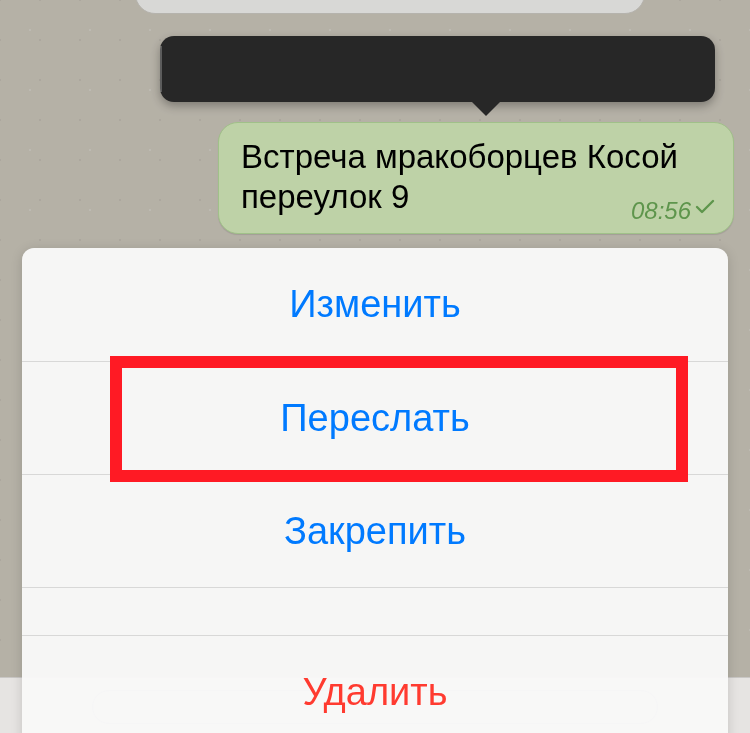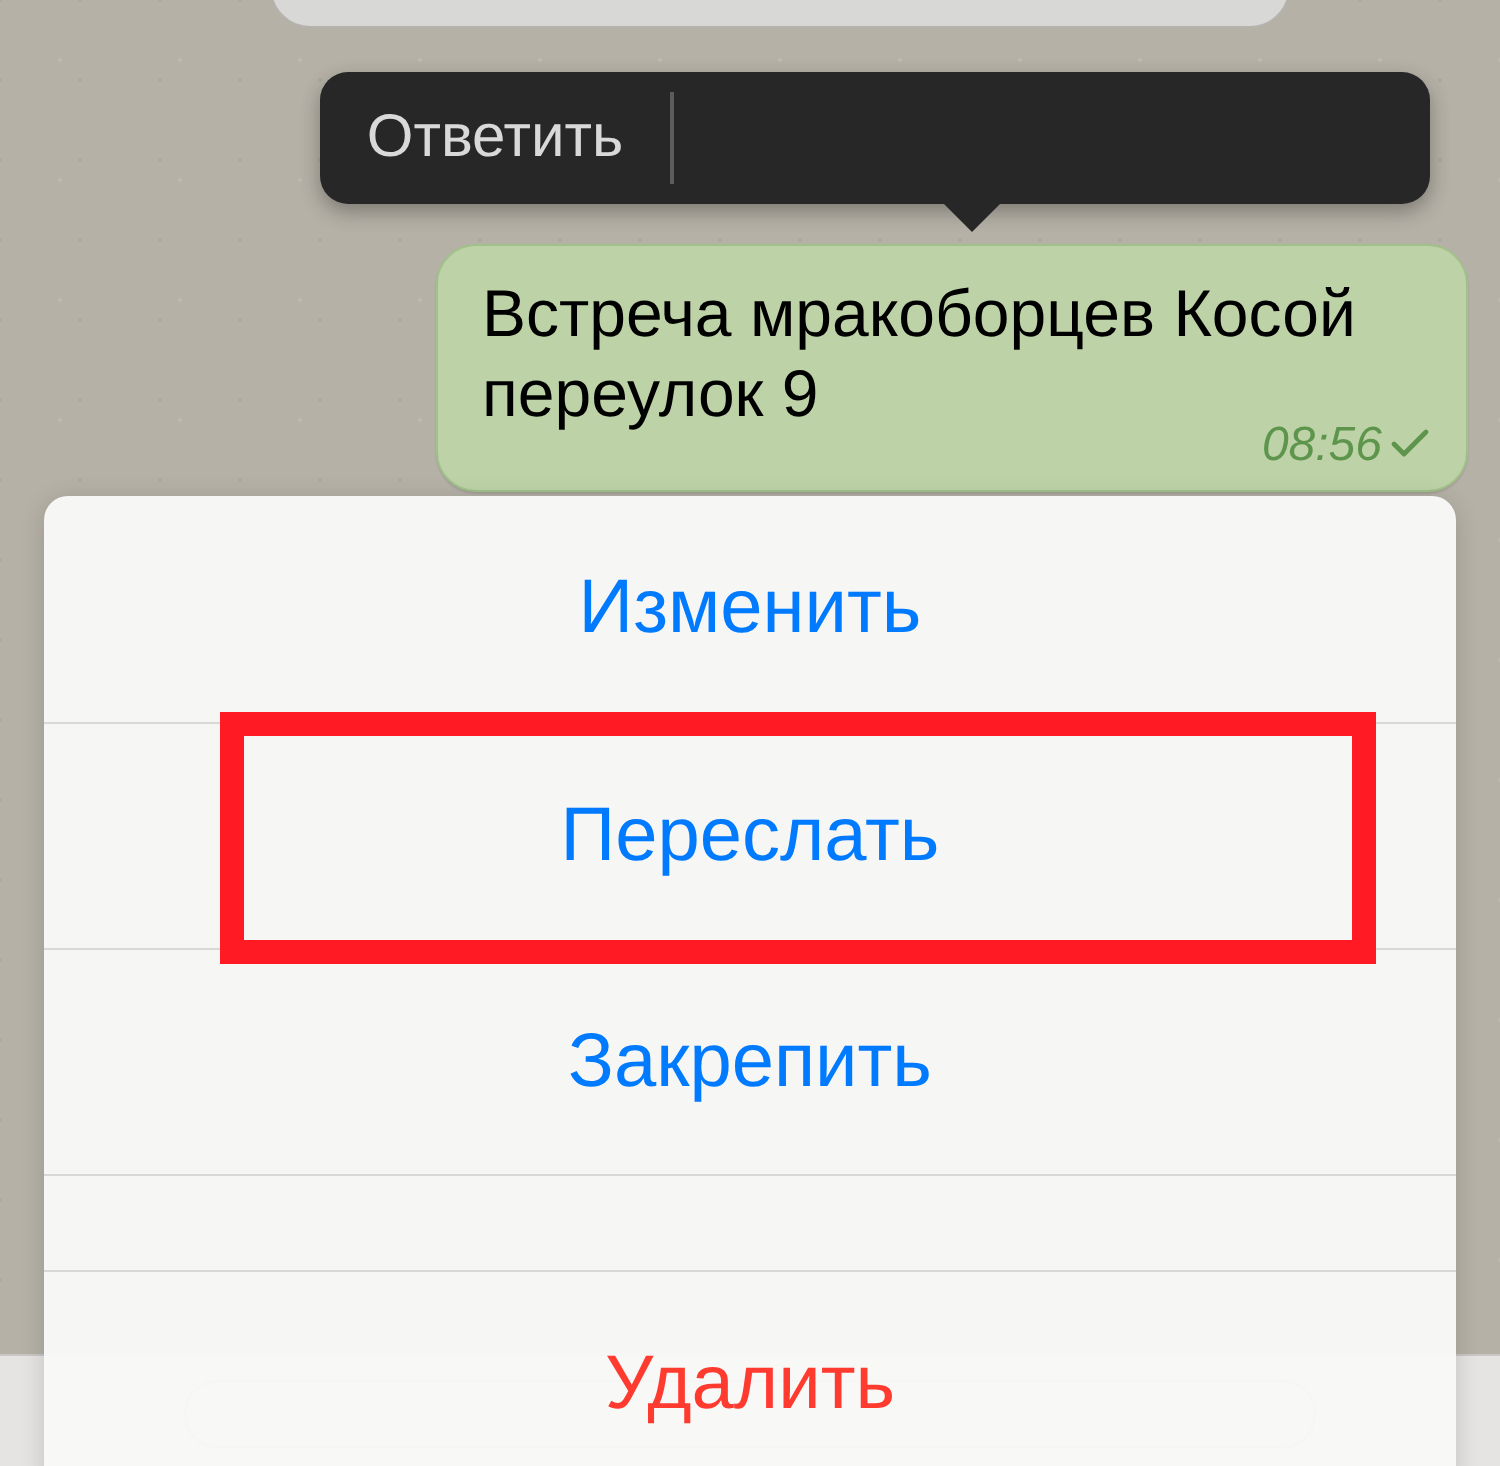--- a/index.html
+++ b/index.html
@@ -73,34 +73,33 @@
 
     
     .msg {
       position: absolute;
       top: 122px;
       left: 218px;
       width: 516px;
       background: #e0f7c5;
       border: 1px solid #bde3a1;
       border-radius: 20px;
-      padding: 14px 22px 28px 22px;
+      padding: 14px 22px 16px 22px;
       box-shadow: 0 1px 1px rgba(0,0,0,0.1);
     }
     .msg-text {
       font-size: 33px;
       line-height: 40px;
       color: #000;
     }
     .msg-meta {
       position: absolute;
       right: 18px;
       bottom: 8px;
       display: flex;
-      align-items: center;
       gap: 4px;
     }
     .msg-time {
       font-size: 24px;
       font-style: italic;
       color: #6fb05a;
     }
     .tick {
       color: #6fb05a;
       font-size: 22px;
@@ -185,21 +184,20 @@
     }
   </style>
 </head>
 <body>
 
 <div class="chat-bg"></div>
 
 <div class="bubble-peek"></div>
 
 <div class="popover">
-  <div class="popover-item pi1">Ответить</div>
   <div class="popover-sep"></div>
   <div class="popover-sep"></div>
 </div>
 
 <div class="msg">
   <div class="msg-text">Встреча мракоборцев Косой переулок 9</div>
   <div class="msg-meta">
     <span class="msg-time">08:56</span>
     <span class="tick">
       <svg width="20" height="16" viewBox="0 0 20 16">

